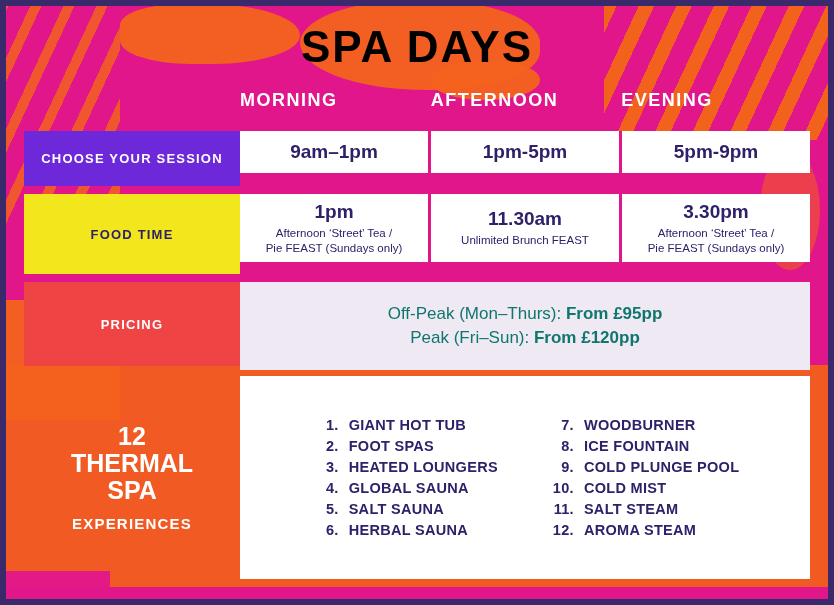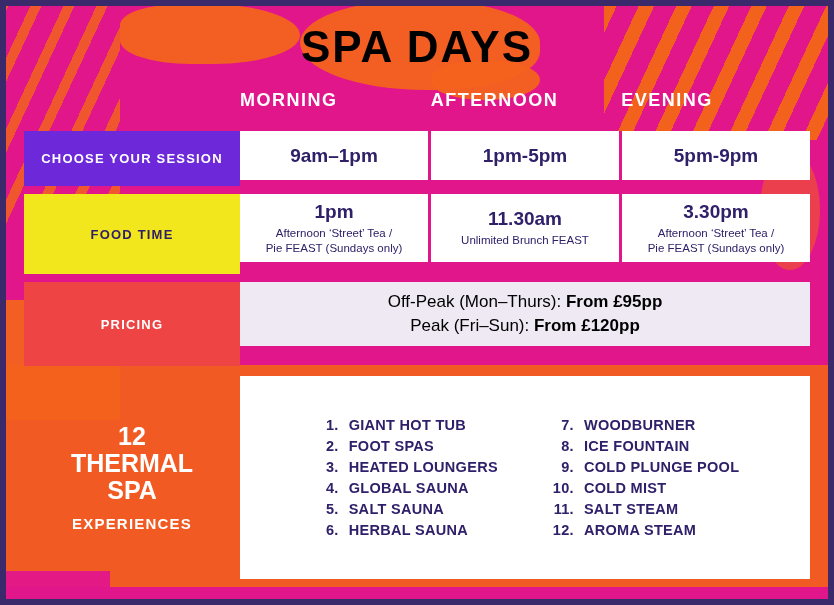--- a/index.html
+++ b/index.html
@@ -96,38 +96,38 @@
     align-items: center; justify-content: center;
     text-align: center;
     color: #2f2069;
     border-right: 3px solid #e2168b;
   }
   .cell:last-child { border-right: none; }
 
   
   #row-sessions { top: 131px; }
   #row-sessions .label-cell { background: #6d28d9; height: 55px; }
-  #row-sessions .cells { height: 49px; justify-content: flex-end; }
+  #row-sessions .cells { height: 42px; justify-content: flex-end; }
   #row-sessions .cell-main { font-size: 19px; font-weight: bold; }
 
   
   #row-food { top: 194px; }
   #row-food .label-cell { background: #f2e71d; color: #2f2069; height: 80px; }
   #row-food .cells { height: 68px; }
   #row-food .cell-main { font-size: 19px; font-weight: bold; margin-bottom: 3px; }
   #row-food .cell-sub { font-size: 11.5px; line-height: 1.3; color: #2f2069; }
 
   
   #row-pricing { top: 282px; }
   #row-pricing .label-cell { background: #ef4444; height: 84px; }
   #row-pricing .price-panel {
-    flex: 1 1 auto; height: 64px; background: #efe9f3;
+    flex: 1 1 auto; height: 88px; background: #efe9f3;
     display: flex; flex-direction: column;
     align-items: center; justify-content: center;
-    color: #000000;
+    color: #0f766e;
   }
   .price-line { font-size: 17px; margin: 2px 0; }
   .price-line b { font-weight: bold; }
 
   
   #row-thermal { top: 376px; }
   #row-thermal .label-cell {
     background: transparent; height: 203px;
     flex-direction: column; color: #fff;
   }

